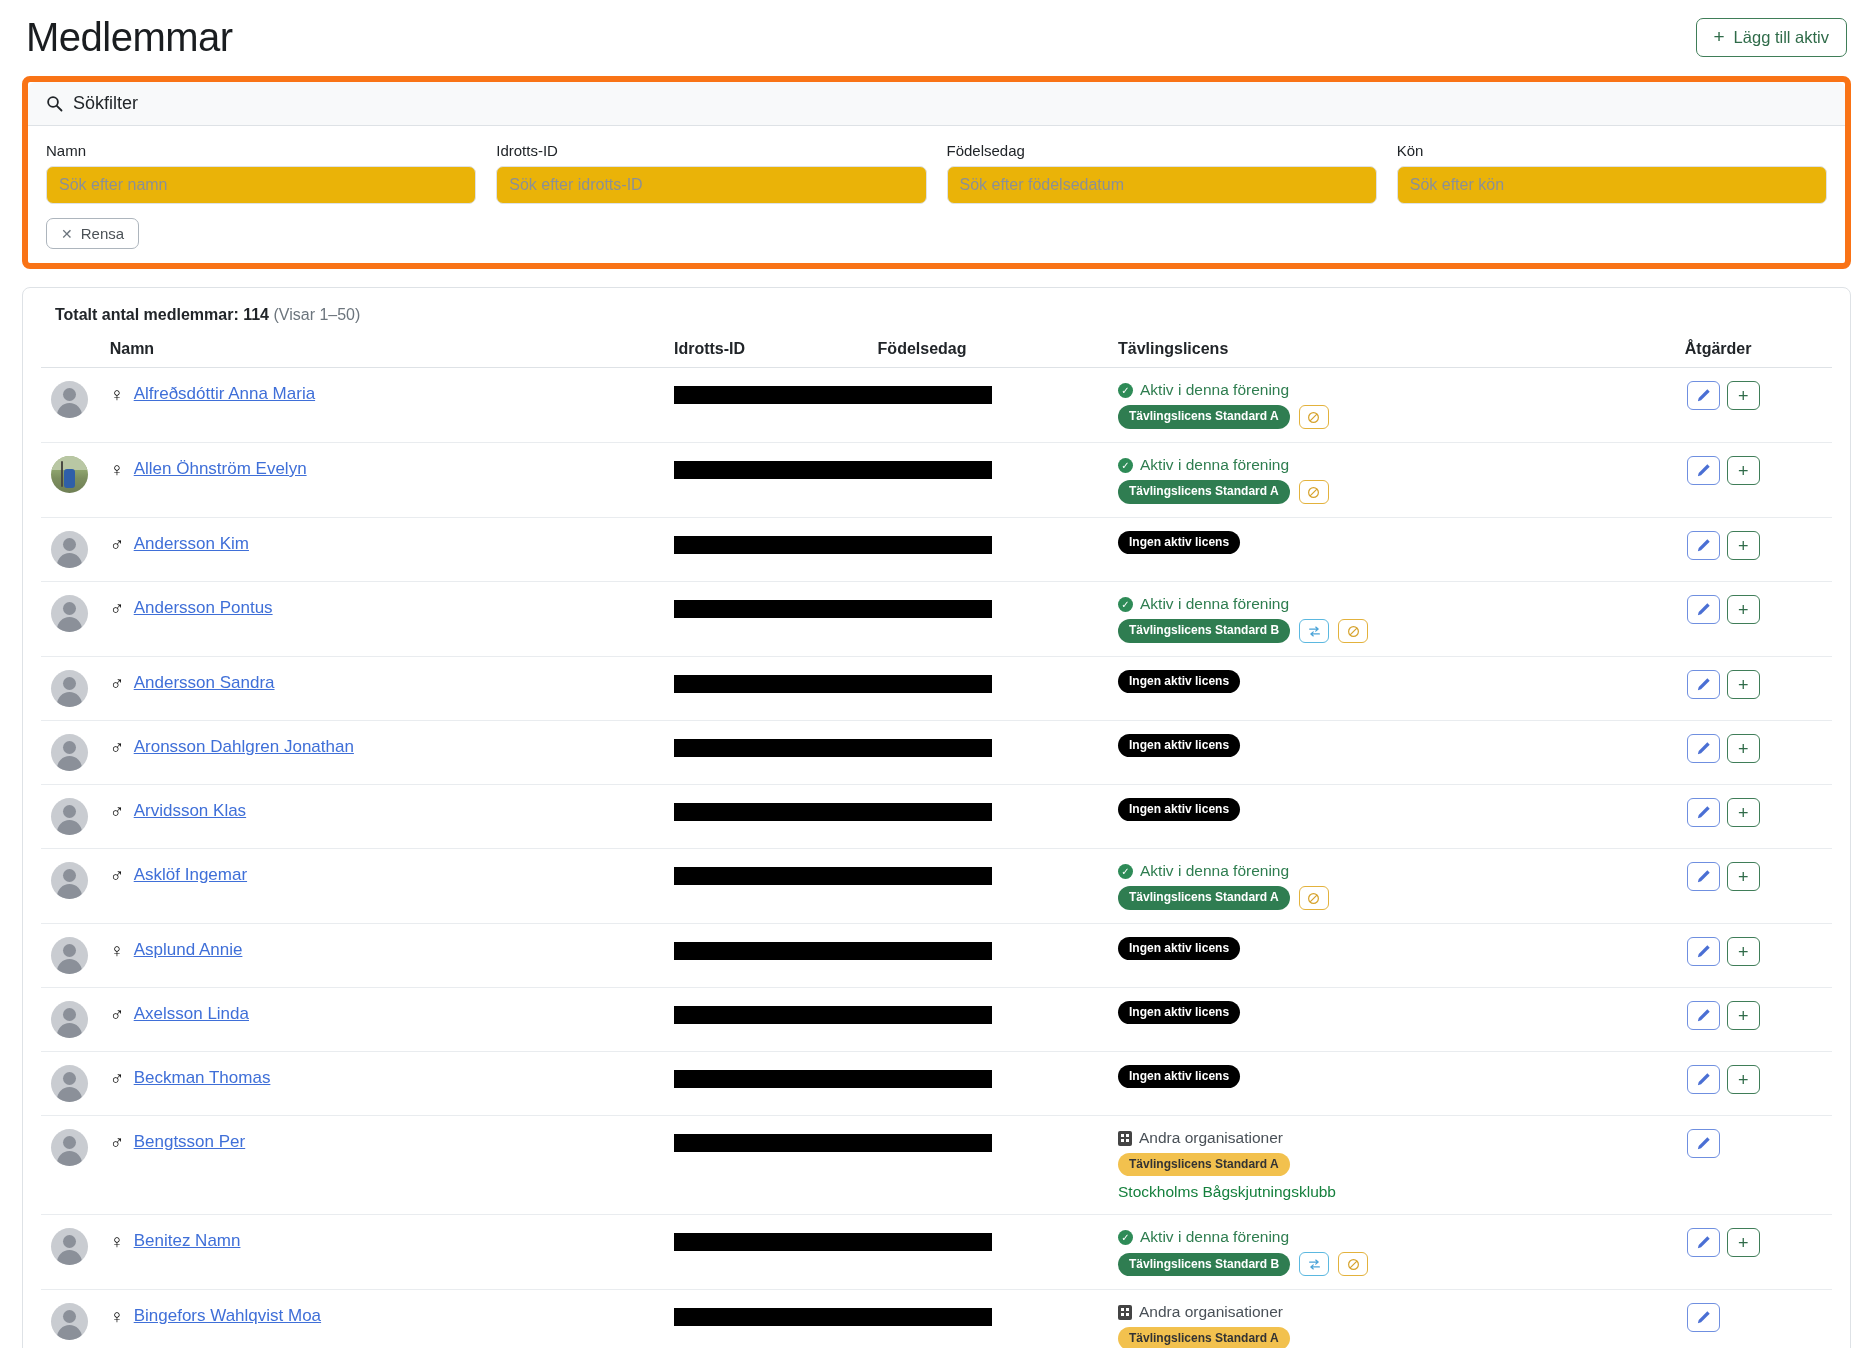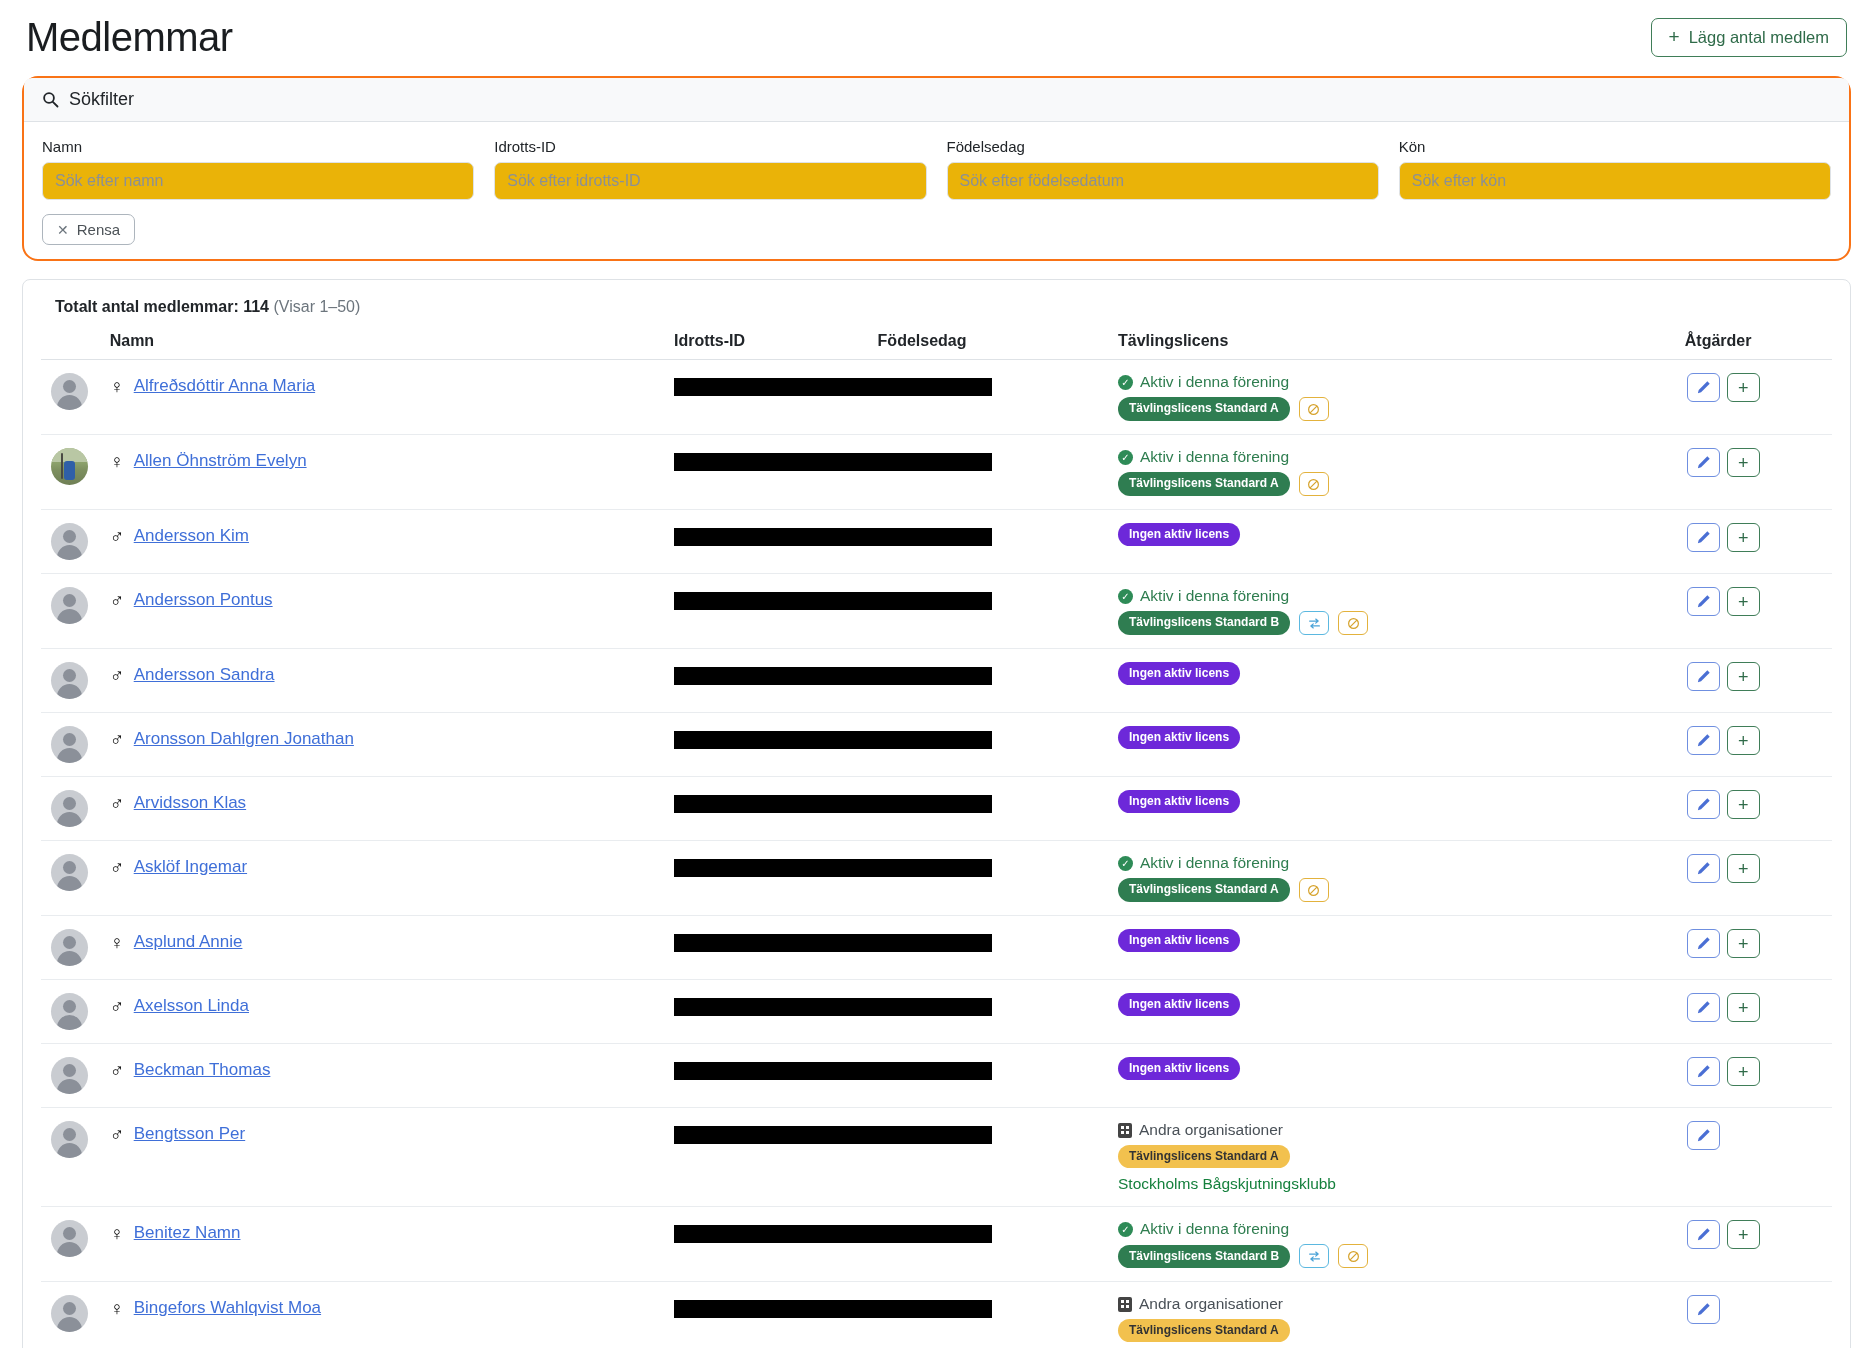--- a/index.html
+++ b/index.html
@@ -49,22 +49,22 @@
   .btn-add .plus {
     font-size: 19px;
     line-height: 1;
     font-weight: 400;
     position: relative;
     top: -0.5px;
   }
 
   
   .card {
-    border: 2px solid #f97316;
-    border-radius: 16px;
+    border: 6px solid #f97316;
+    border-radius: 8px;
     background: #fff;
     margin: 8px 22px 0 22px;
   }
   .card-head {
     background: #f8f9fa;
     border-bottom: 1px solid #dee2e6;
     border-radius: 8px 8px 0 0;
     padding: 11px 18px;
     display: flex;
     align-items: center;
@@ -262,21 +262,21 @@
   .badge {
     display: inline-block;
     font-size: 12px;
     font-weight: bold;
     border-radius: 13px;
     padding: 5px 11px;
     line-height: 1.1;
     white-space: nowrap;
   }
   .badge.green  { background: #2f7d51; color: #fff; }
-  .badge.gray   { background: #6d28d9; color: #fff; }
+  .badge.gray   { background: #000000; color: #fff; }
   .badge.yellow { background: #f2c14e; color: #333; }
   .mini-btn {
     border-radius: 6px;
     background: #fff;
     display: inline-flex;
     align-items: center;
     justify-content: center;
     width: 30px; height: 24px;
     cursor: pointer;
     font-size: 14px;
@@ -311,21 +311,21 @@
   .act-btn.add  { border: 1px solid #3f7d58; color: #2f6b49; font-size: 18px; }
   .act-btn.edit svg { display: block; }
 </style>
 </head>
 <body>
 
 <div class="page-head">
   <h1 class="page-title">Medlemmar</h1>
   <button class="btn-add">
     <span class="plus">+</span>
-    <span>Lägg antal medlem</span>
+    <span>Lägg till aktiv</span>
   </button>
 </div>
 
 <div class="card">
   <div class="card-head">
     <span style="display:inline-flex;">
       <svg width="17" height="17" viewBox="0 0 16 16" fill="none" stroke="#212529" stroke-width="1.7">
         <circle cx="6.6" cy="6.6" r="4.6"></circle>
         <line x1="10.2" y1="10.2" x2="14.6" y2="14.6" stroke-linecap="round"></line>
       </svg>

